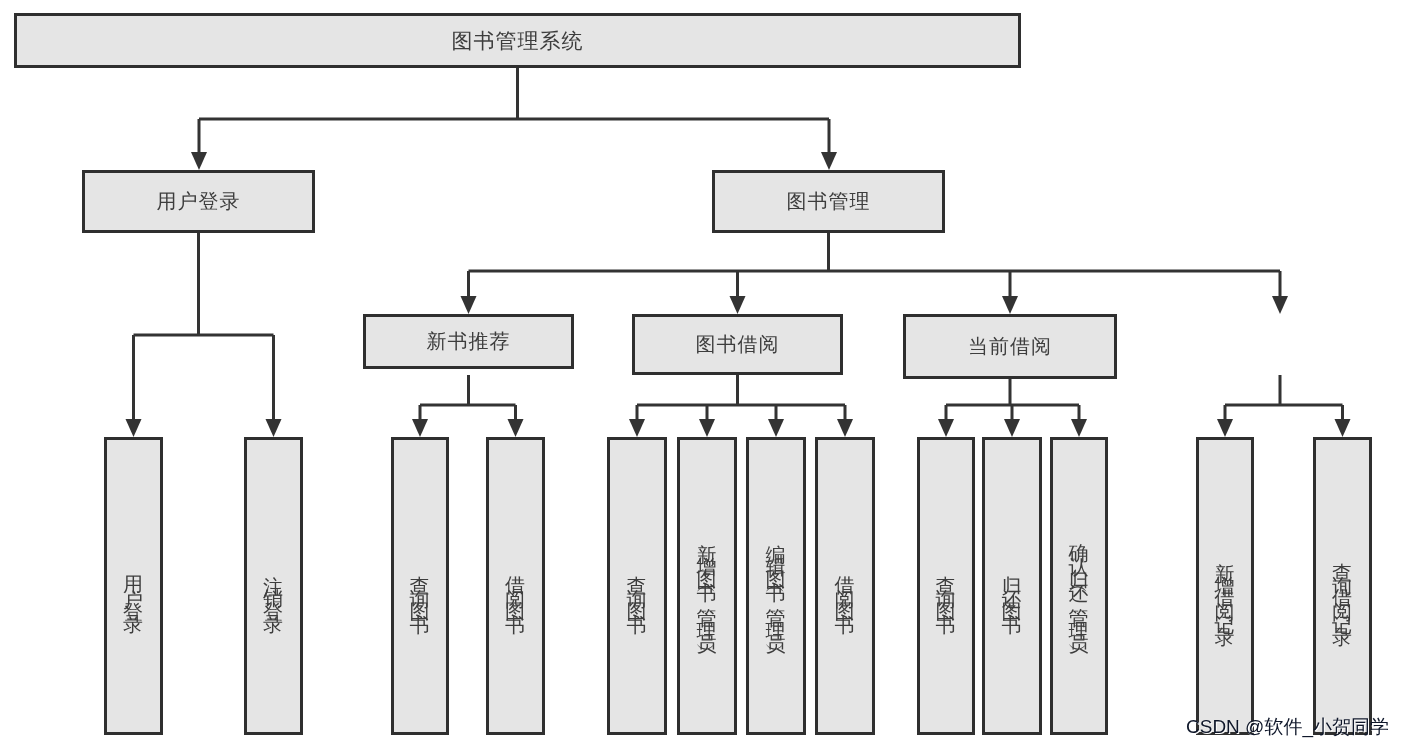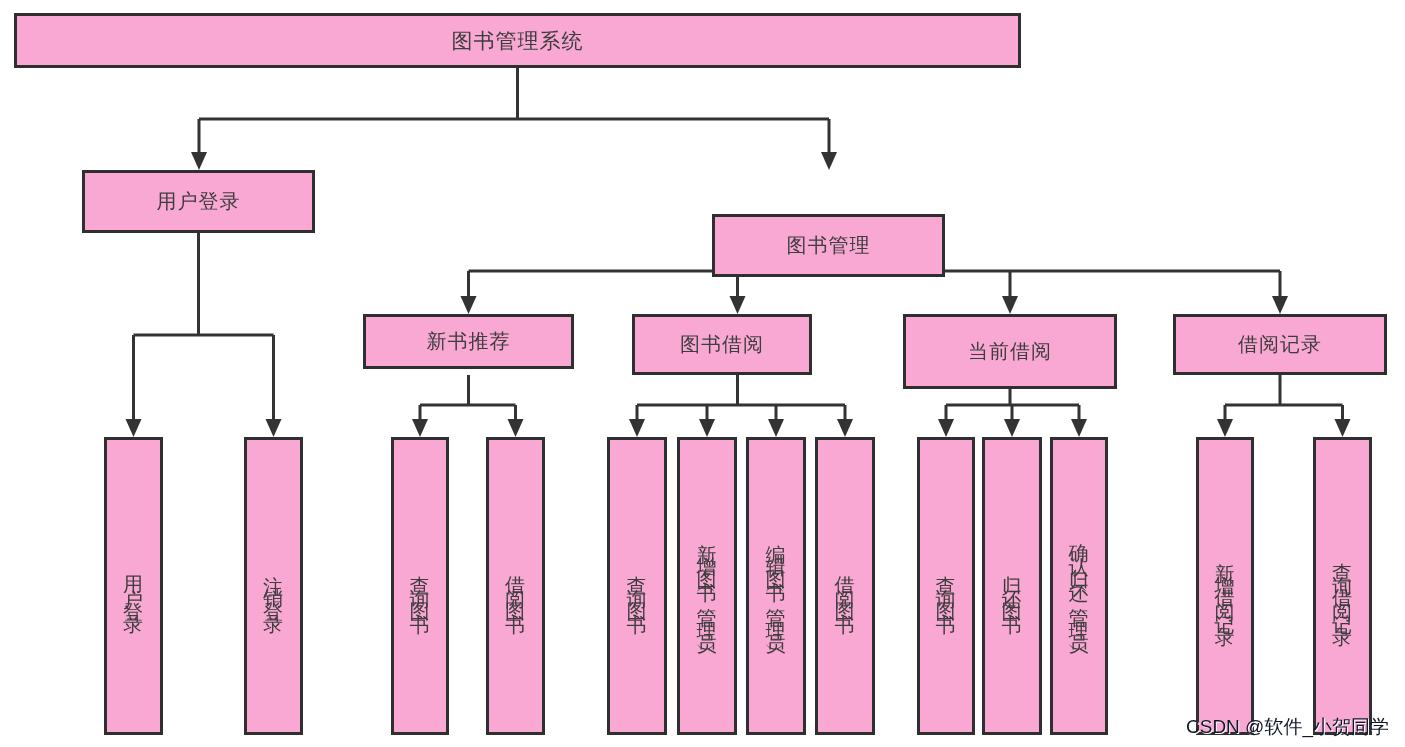--- a/index.html
+++ b/index.html
@@ -6,21 +6,21 @@
   #canvas{
     position:relative;
     width:1405px;height:747px;
     background:#ffffff;
     font-family:"Liberation Sans","DejaVu Sans",sans-serif;
     overflow:hidden;
   }
   .node{
     position:absolute;
     box-sizing:border-box;
-    background:#f9a8d4;
+    background:#e5e5e5;
     border:3px solid #2f2f2f;
     color:#3d3d3d;
     display:flex;
     align-items:center;
     justify-content:center;
   }
   .h-node{font-size:20px;letter-spacing:1px;}
   .root-node{font-size:21px;}
   .v-node span{
     writing-mode:vertical-rl;
@@ -86,26 +86,25 @@
     <g>
       <path class="edge" d="M1280 375 V405 M1225 405 H1342.5 M1225 405 V420 M1342.5 405 V420"></path>
       <polygon class="arrow" points="1217,419 1233,419 1225,437"></polygon>
       <polygon class="arrow" points="1334.5,419 1350.5,419 1342.5,437"></polygon>
     </g>
   </svg>
 
   <div class="node h-node root-node" style="left:14px;top:13px;width:1007px;height:55px;">图书管理系统</div>
 
   <div class="node h-node" style="left:82px;top:170px;width:233px;height:63px;">用户登录</div>
-  <div class="node h-node" style="left:712px;top:170px;width:233px;height:63px;margin-top:44px;">图书管理</div>
+  <div class="node h-node" style="left:712px;top:170px;width:233px;height:63px;">图书管理</div>
 
   <div class="node h-node" style="left:363px;top:314px;width:211px;height:55px;">新书推荐</div>
-  <div class="node h-node" style="left:632px;top:314px;width:180px;height:61px;">图书借阅</div>
-  <div class="node h-node" style="left:903px;top:314px;width:214px;height:75px;">当前借阅</div>
-  <div class="node h-node" style="left:1173px;top:314px;width:214px;height:61px;">借阅记录</div>
+  <div class="node h-node" style="left:632px;top:314px;width:211px;height:61px;">图书借阅</div>
+  <div class="node h-node" style="left:903px;top:314px;width:214px;height:65px;">当前借阅</div>
 
   <div class="node v-node" style="left:104px;top:437px;width:59px;height:298px;">
     <span>用户登录</span>
   </div>
   <div class="node v-node" style="left:244px;top:437px;width:59px;height:298px;">
     <span>注销登录</span>
   </div>
 
   <div class="node v-node" style="left:391px;top:437px;width:58px;height:298px;">
     <span>查询图书</span>

